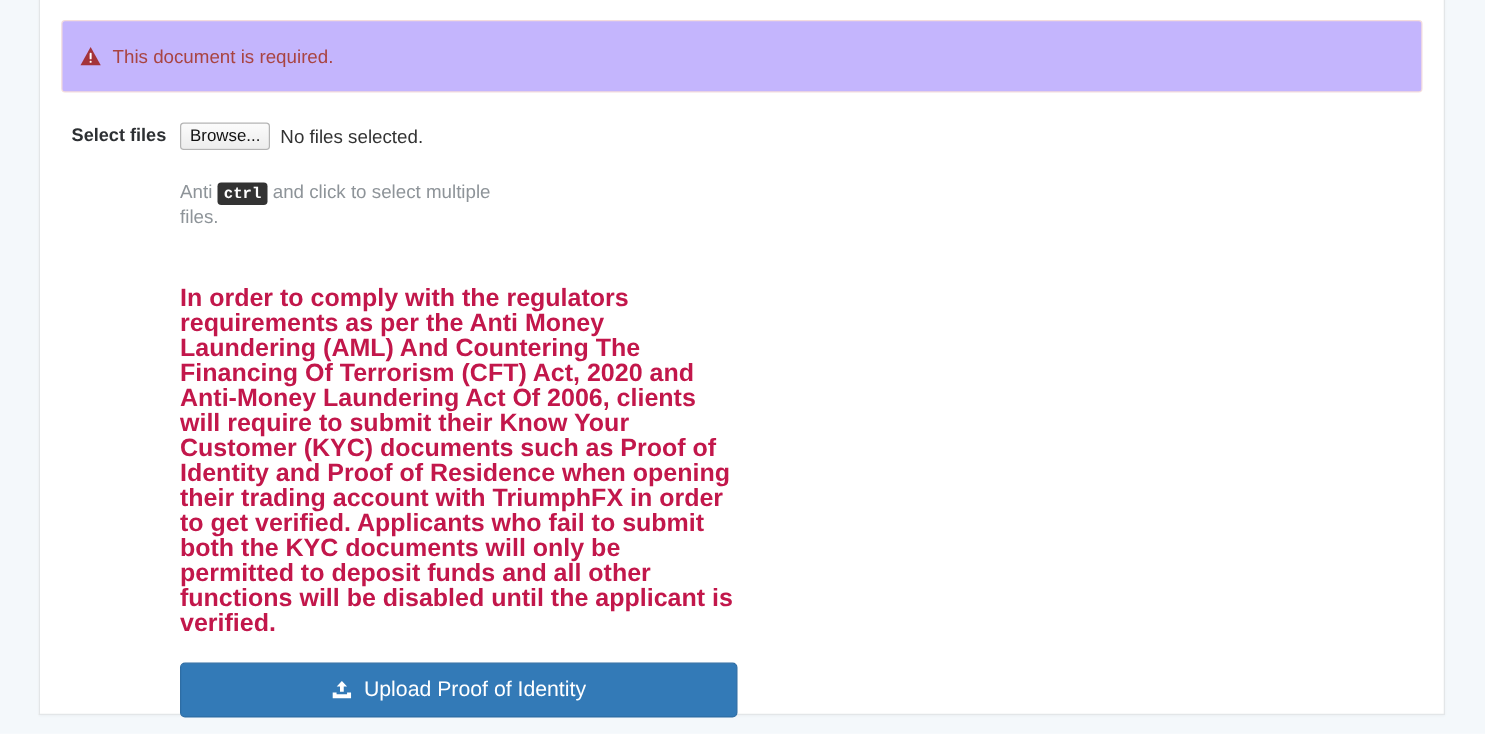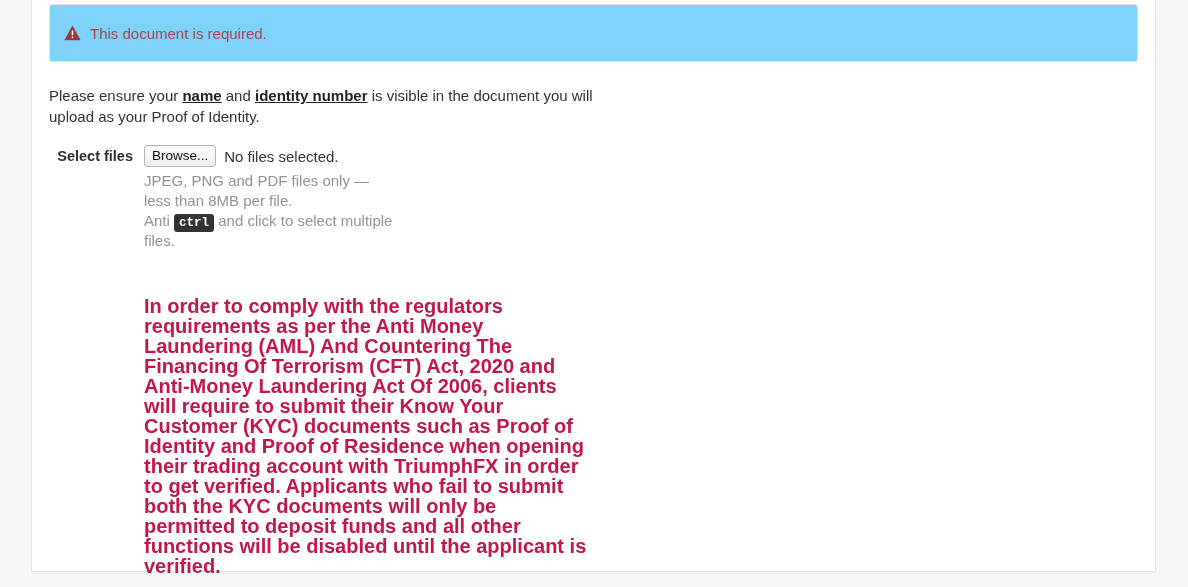--- a/index.html
+++ b/index.html
@@ -28,27 +28,27 @@
     border-top: none;
     box-sizing: border-box;
     box-shadow: 0 1px 2px rgba(0,0,0,0.04);
   }
   .panel-inner {
     padding: 16px 17px 0 17px;
   }
 
   
   .alert {
-    background: #7dd3fc;
+    background: #c4b5fd;
     border: 1px solid #f3dcdd;
     border-radius: 3px;
     padding: 28px 14px;
     display: flex;
     align-items: center;
-    margin: 0 0 24px 0;
+    margin: 12px 0 24px 0;
     height: 49px;
     box-sizing: border-box;
   }
   .alert-icon {
     flex: 0 0 auto;
     margin-right: 9px;
     display: flex;
     align-items: center;
   }
   .alert-text {
@@ -199,32 +199,31 @@
         <svg width="17" height="16" viewBox="0 0 17 16" aria-hidden="true">
           <path d="M8.5 0.6 L16.6 15.2 L0.4 15.2 Z" fill="#a4333a"></path>
           <rect x="7.7" y="5.2" width="1.6" height="5.2" rx="0.7" fill="#ffffff"></rect>
           <rect x="7.7" y="11.5" width="1.6" height="1.7" rx="0.7" fill="#ffffff"></rect>
         </svg>
       </span>
       <span class="alert-text">This document is required.</span>
     </div>
 
 
-    <p class="intro"><span>Please ensure your </span><strong>name</strong><span> and </span><strong>identity number</strong><span> is visible in the document you will upload as your Proof of Identity.</span></p>
 
 
     <div class="form-row">
       <div class="form-label">Select files</div>
       <div class="form-control-area">
         <div class="file-line">
           <button class="browse-btn" type="button">Browse...</button>
           <span class="no-files">No files selected.</span>
         </div>
         <div class="help-text">
-          <span>JPEG, PNG and PDF files only — less than 8MB per file.</span><br>
+          <br>
           <span>Anti </span><kbd class="key">ctrl</kbd><span> and click to select multiple files.</span>
         </div>
 
         <p class="notice">In order to comply with the regulators requirements as per the Anti Money Laundering (AML) And Countering The Financing Of Terrorism (CFT) Act, 2020 and Anti-Money Laundering Act Of 2006, clients will require to submit their Know Your Customer (KYC) documents such as Proof of Identity and Proof of Residence when opening their trading account with TriumphFX in order to get verified. Applicants who fail to submit both the KYC documents will only be permitted to deposit funds and all other functions will be disabled until the applicant is verified.</p>
 
         <button class="upload-btn" type="button">
           <span class="up-icon">
             <svg width="17" height="16" viewBox="0 0 18 17" aria-hidden="true">
               <path d="M9 0.8 L13.4 5.6 H10.6 V9.9 H7.4 V5.6 H4.6 Z" fill="#ffffff"></path>
               <path d="M1.2 10.6 h3.3 v1.6 h8.9 v-1.6 h3.4 v4.9 h-15.6 z" fill="#ffffff"></path>

